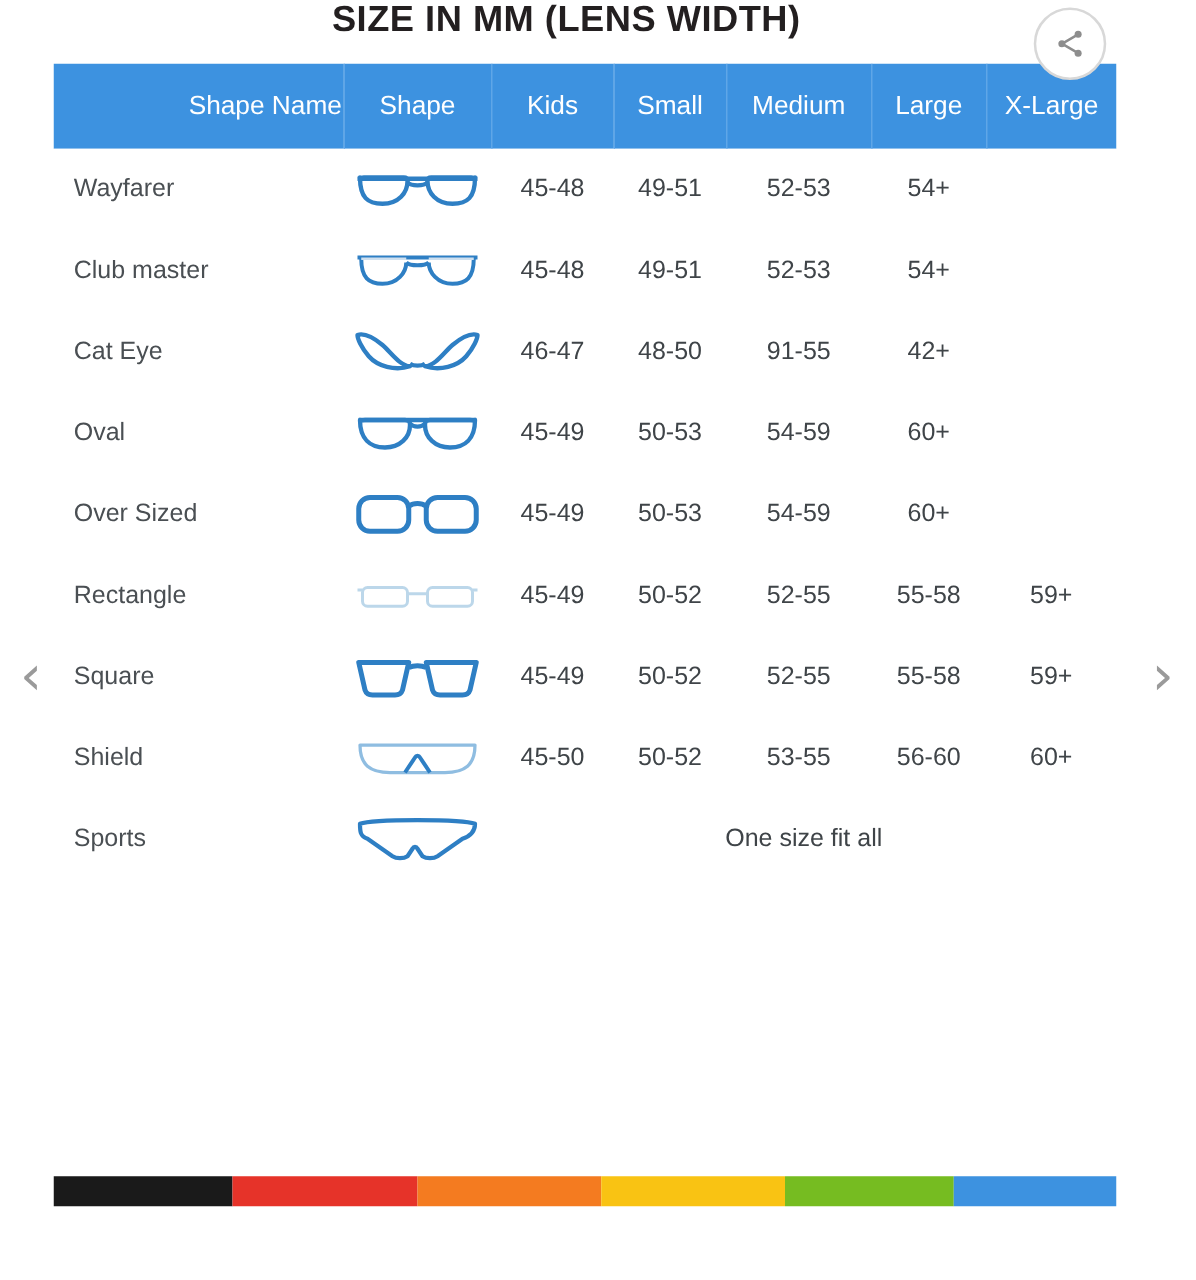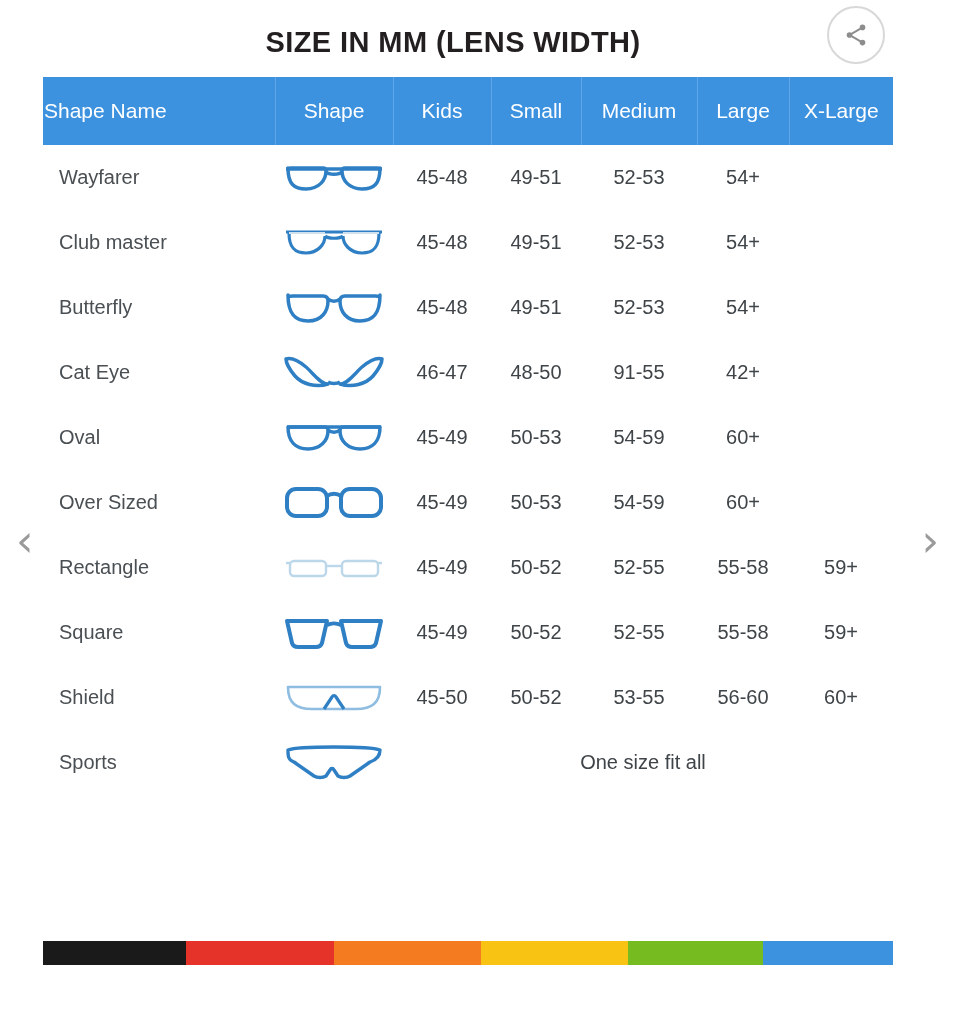--- a/index.html
+++ b/index.html
@@ -27,21 +27,20 @@
     width: 850px;
     min-height: 985px;
     background: #ffffff;
   }
   .title {
     text-align: center;
     font-size: 29px;
     font-weight: bold;
     color: #231f20;
     letter-spacing: 0.4px;
-    padding-top: 26px;
     padding-bottom: 18px;
     padding-right: 30px;
   }
   .share-btn {
     position: absolute;
     right: 8px;
     top: 6px;
     width: 58px;
     height: 58px;
     border-radius: 50%;
@@ -64,21 +63,21 @@
     font-weight: normal;
     height: 66px;
     vertical-align: middle;
     border-right: 1px solid #5fa6e8;
     text-align: center;
   }
   table.size-table thead th:last-child {
     border-right: none;
   }
   table.size-table thead th.shape-name-col {
-    text-align: left;
+    text-align: right;
   }
   table.size-table tbody td {
     font-size: 20px;
     color: #3f4448;
     height: 63px;
     vertical-align: middle;
     text-align: center;
     background: #ffffff;
   }
   table.size-table tbody td.name-cell {
@@ -207,39 +206,20 @@
               </svg>
             </div>
           </td>
           <td>45-48</td>
           <td>49-51</td>
           <td>52-53</td>
           <td>54+</td>
           <td></td>
         </tr>
 
-        <tr>
-          <td class="name-cell">Butterfly</td>
-          <td class="glyph-cell">
-            <div class="glyph-wrap">
-              <svg width="104" height="46" viewBox="0 0 104 46">
-                <g fill="none" stroke="#2e7fc4" stroke-width="3.5" stroke-linejoin="round">
-                  <path d="M6 10 c0 20 8 26 20 26 c14 0 20-10 20-20 c0-4-2-5-5-5 H11 c-4 0-5 1-5 -1z"></path>
-                  <path d="M98 10 c0 20-8 26-20 26 c-14 0-20-10-20-20 c0-4 2-5 5-5 h30 c4 0 5 1 5 -1z"></path>
-                  <path d="M46 14 c3 3 9 3 12 0"></path>
-                </g>
-              </svg>
-            </div>
-          </td>
-          <td>45-48</td>
-          <td>49-51</td>
-          <td>52-53</td>
-          <td>54+</td>
-          <td></td>
-        </tr>
 
         <tr>
           <td class="name-cell">Cat Eye</td>
           <td class="glyph-cell">
             <div class="glyph-wrap">
               <svg width="104" height="46" viewBox="0 0 104 46">
                 <g fill="none" stroke="#2e7fc4" stroke-width="3.5" stroke-linejoin="round">
                   <path d="M4 9 c6 -2 14 3 20 8 c6 5 14 17 22 17 c-12 4 -26 0 -33 -8 c-6 -7 -9 -14 -9 -17z"></path>
                   <path d="M100 9 c-6 -2 -14 3 -20 8 c-6 5 -14 17 -22 17 c12 4 26 0 33 -8 c6 -7 9 -14 9 -17z"></path>
                   <path d="M46 32 c3 2 9 2 12 0"></path>

